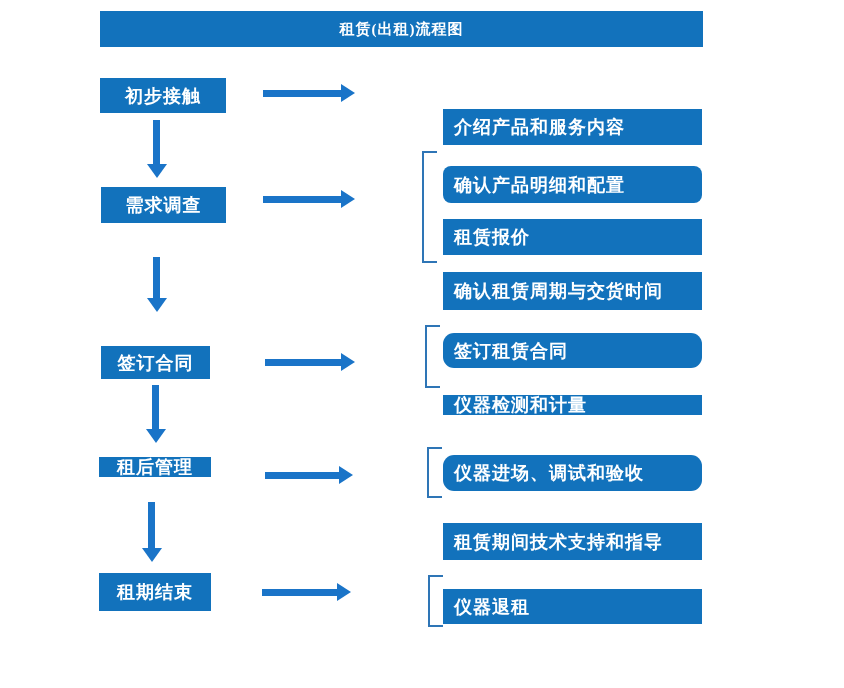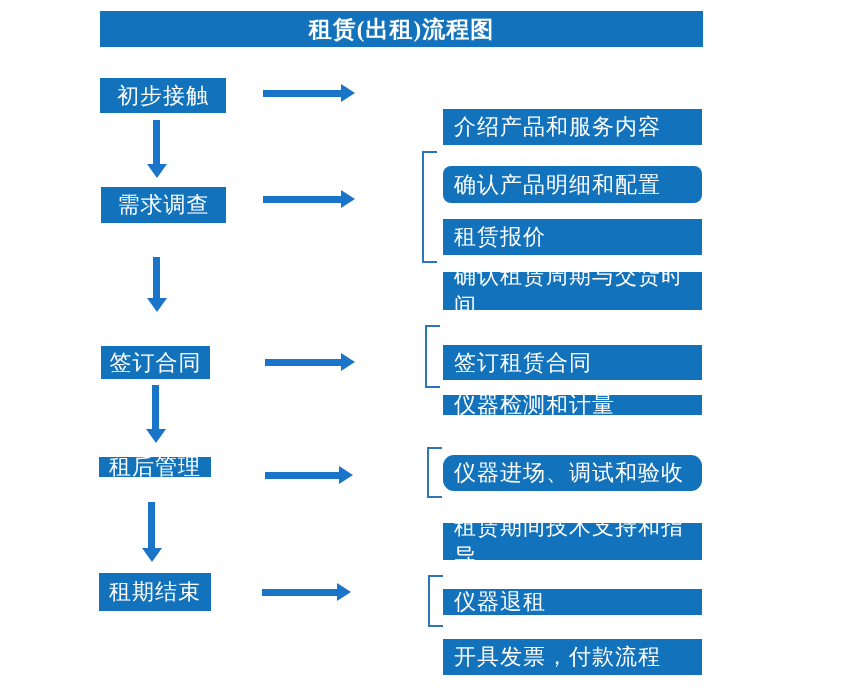--- a/index.html
+++ b/index.html
@@ -15,54 +15,54 @@
   .canvas{
     position:relative;
     width:844px;height:688px;
     background:var(--bg);
     overflow:hidden;
   }
   .box{
     position:absolute;
     background:var(--box-blue);
     color:var(--text-white);
-    font-weight:normal;
-    font-size:22px;
+    font-weight:bold;
+    font-size:18px;
     display:flex;
     align-items:center;
     letter-spacing:1px;
   }
   .step{justify-content:center;}
   .detail{justify-content:flex-start;padding-left:11px;left:443px;width:259px;margin-top:32px;}
 
   .title-bar{
     position:absolute;left:100px;top:11px;width:603px;height:36px;
     background:var(--box-blue);color:var(--text-white);
-    font-weight:bold;font-size:23px;
+    font-weight:bold;font-size:15px;
     display:flex;align-items:center;justify-content:center;
     letter-spacing:1px;
   }
 
   
   .s0{left:100px;top:78px;width:126px;height:35px;}
   .s1{left:101px;top:187px;width:125px;height:36px;}
   .s2{left:101px;top:346px;width:109px;height:33px;}
   .s3{left:99px;top:457px;width:112px;height:20px;}
   .s4{left:99px;top:573px;width:112px;height:38px;}
 
   
   .d0-0{top:77px;height:36px;}
   .d1-0{top:134px;height:37px;border-radius:8px;}
   .d1-1{top:187px;height:36px;}
   .d1-2{top:240px;height:38px;}
-  .d2-0{top:313px;height:35px;}
+  .d2-0{top:301px;height:35px;border-radius:11px;}
   .d2-1{top:363px;height:20px;}
   .d3-0{top:423px;height:36px;border-radius:11px;}
   .d3-1{top:491px;height:37px;}
-  .d4-0{top:557px;height:26px;}
+  .d4-0{top:557px;height:35px;}
   .d4-1{top:607px;height:36px;}
 
   
   .varrow{position:absolute;width:22px;}
   .vshaft{position:absolute;left:7px;top:0;bottom:12px;width:7px;background:var(--arrow-blue);}
   .vhead{position:absolute;left:1px;bottom:0;width:0;height:0;
          border-top:14px solid var(--arrow-blue);
          border-left:10px solid transparent;border-right:10px solid transparent;}
   .va0{left:146px;top:120px;height:58px;}
   .va1{left:146px;top:257px;height:55px;}
@@ -151,15 +151,14 @@
 
   <div class="box detail d0-0">介绍产品和服务内容</div>
   <div class="box detail d1-0">确认产品明细和配置</div>
   <div class="box detail d1-1">租赁报价</div>
   <div class="box detail d1-2">确认租赁周期与交货时间</div>
   <div class="box detail d2-0">签订租赁合同</div>
   <div class="box detail d2-1">仪器检测和计量</div>
   <div class="box detail d3-0">仪器进场、调试和验收</div>
   <div class="box detail d3-1">租赁期间技术支持和指导</div>
   <div class="box detail d4-0">仪器退租</div>
-  <div class="box detail d4-1">开具发票，付款流程</div>
 
 </div>
 
 </body></html>

